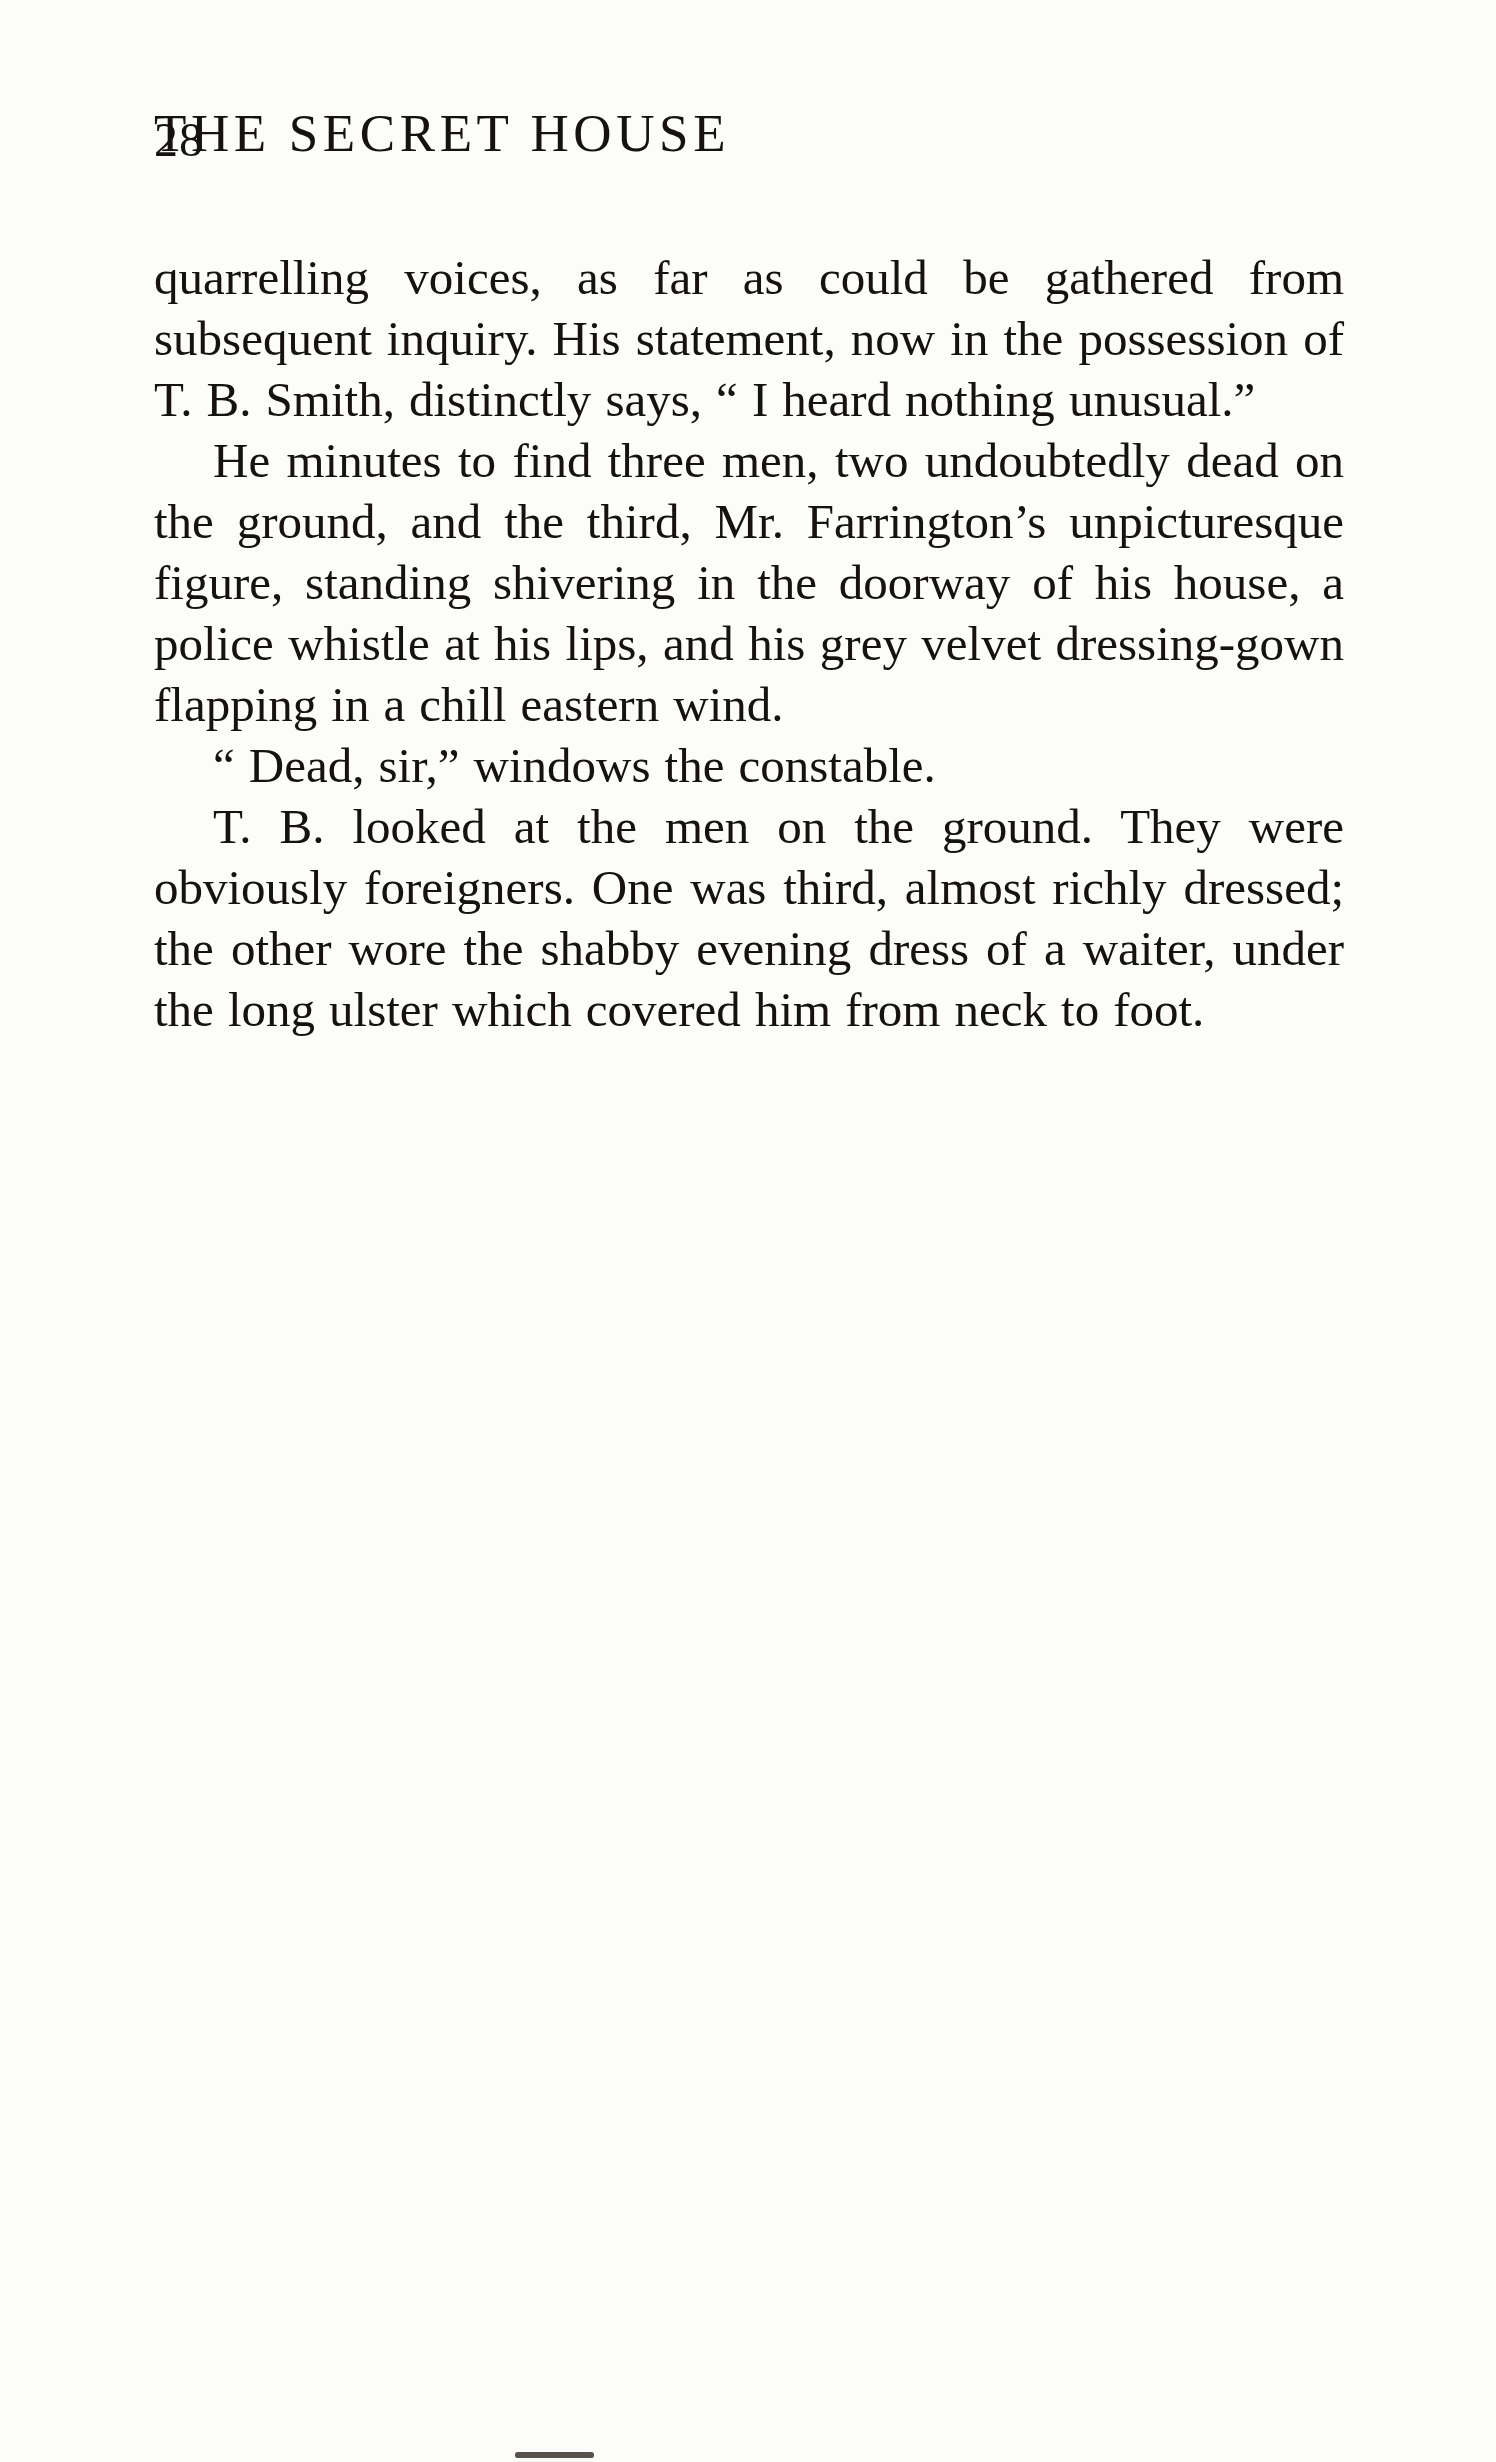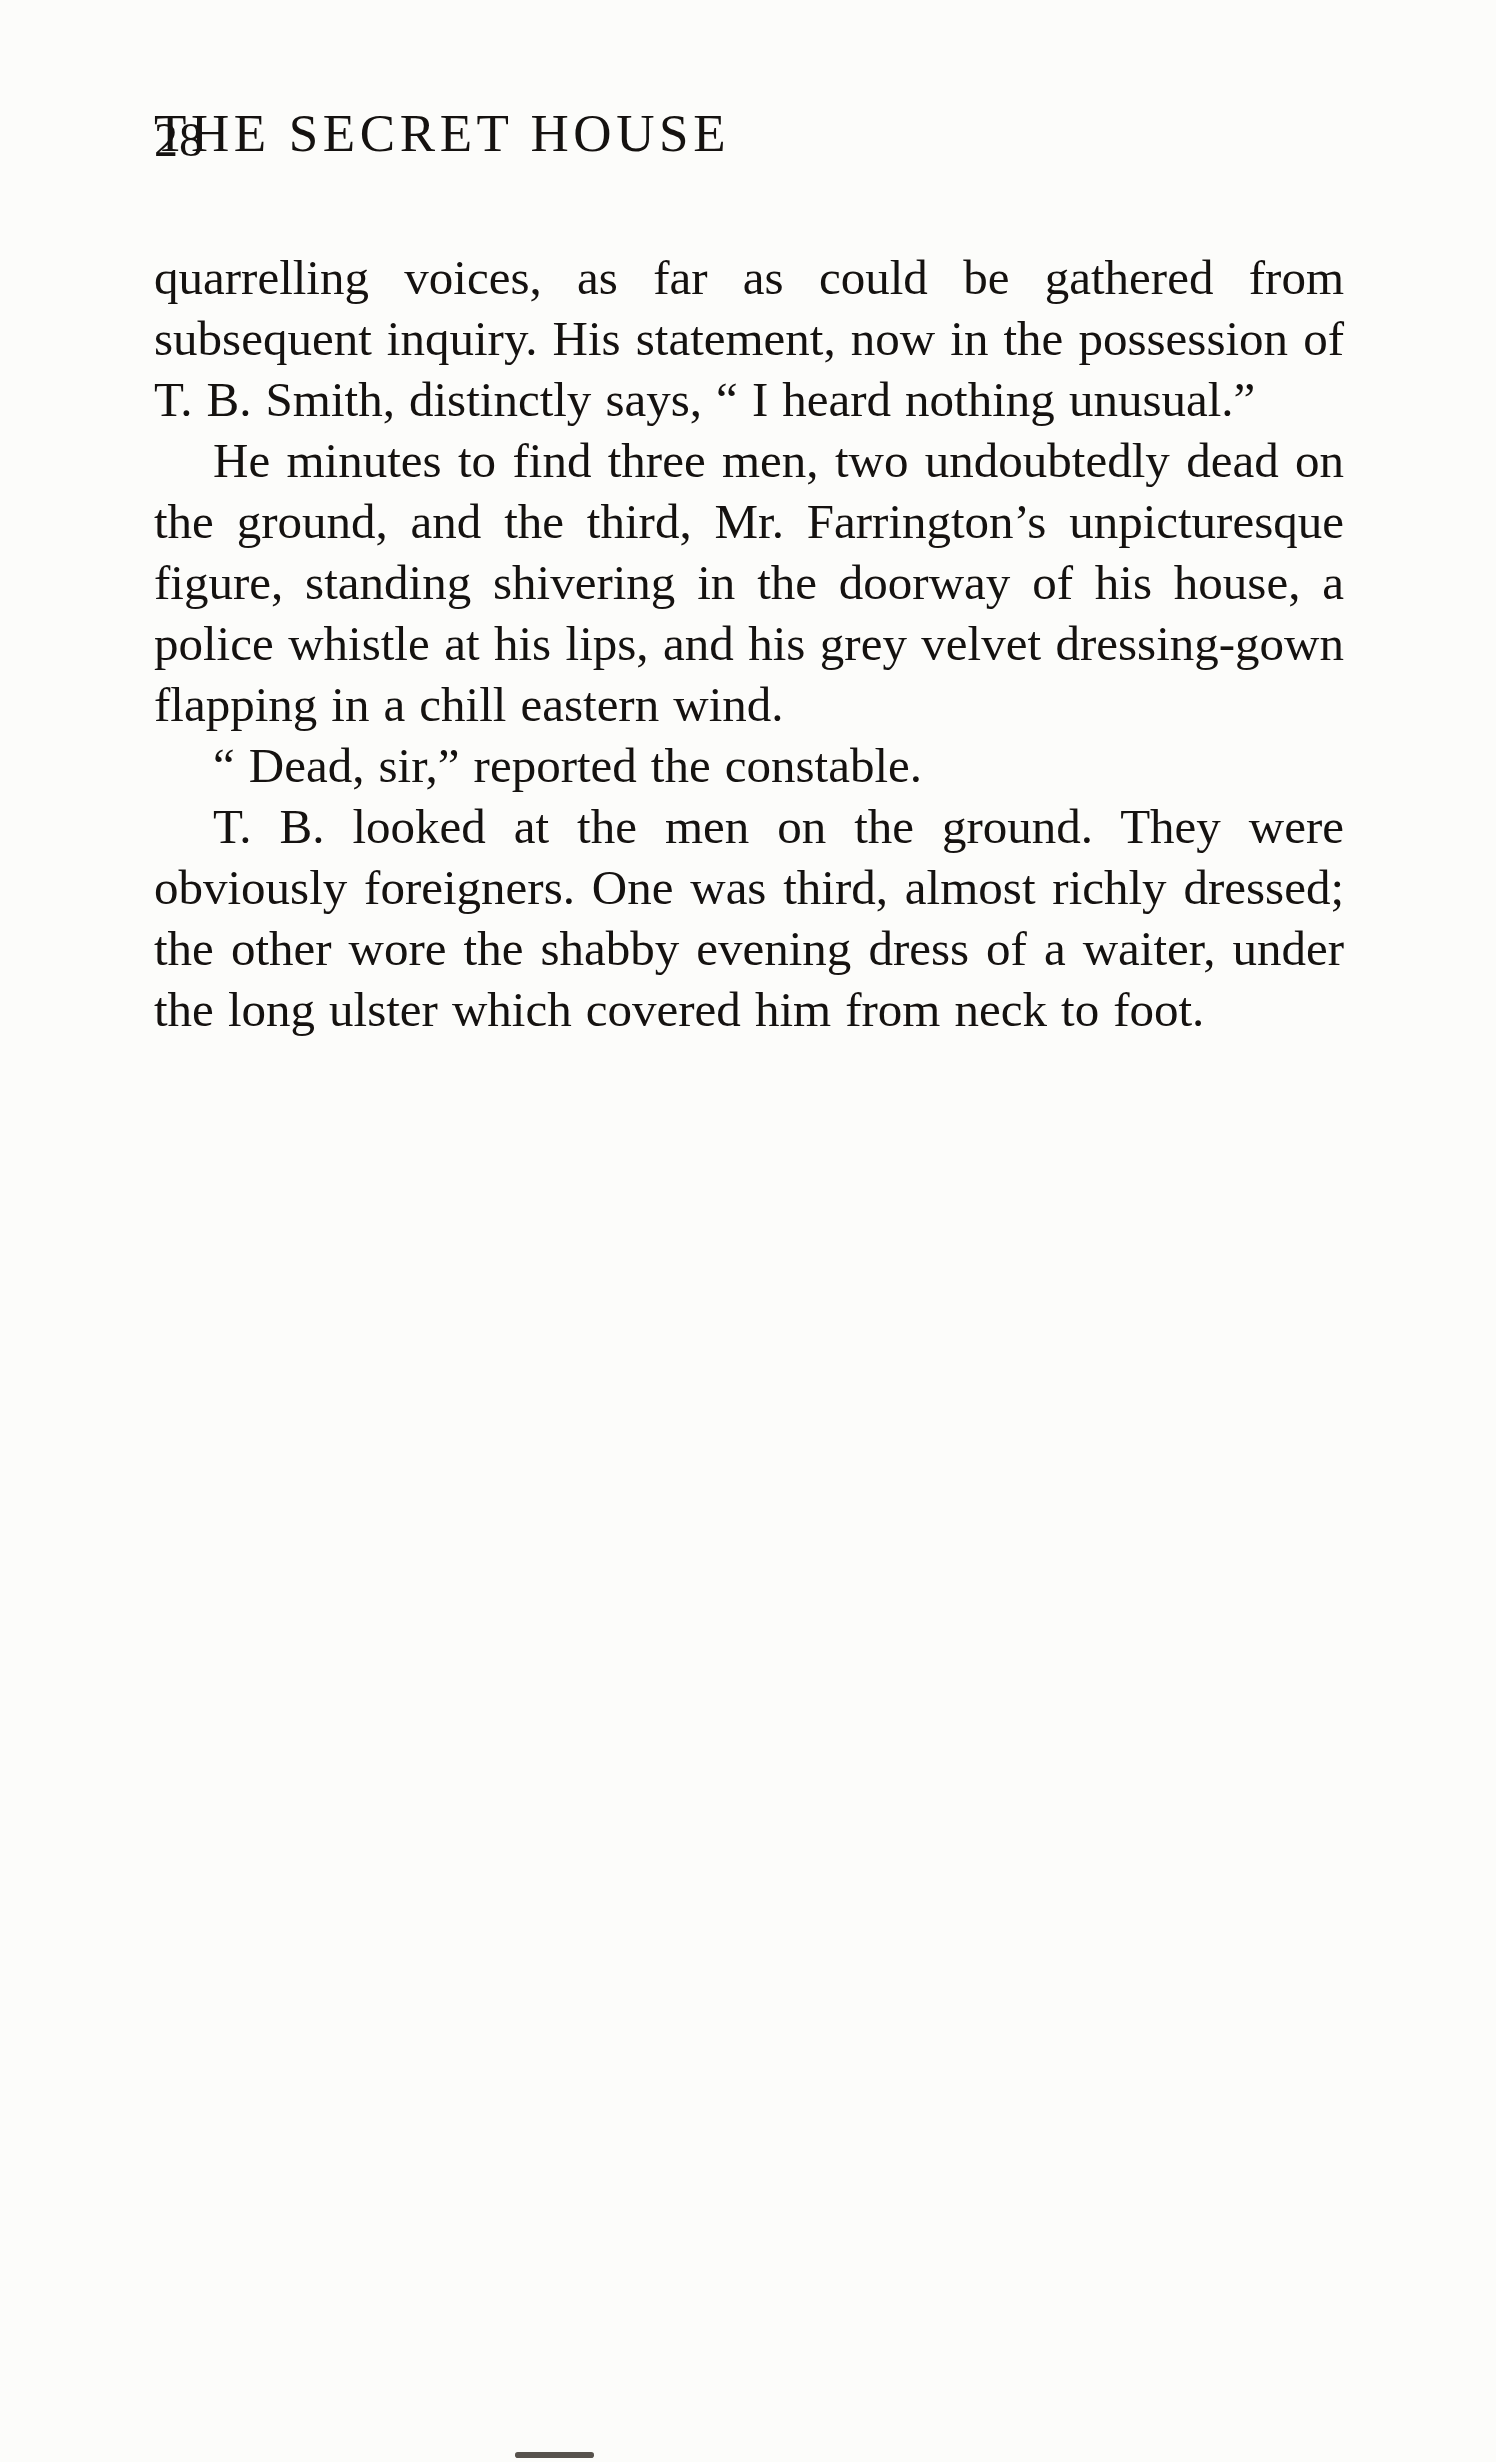--- a/index.html
+++ b/index.html
@@ -73,20 +73,20 @@
 <div class="page">
 
   <header class="page-header">
     <span class="page-number">28</span>
     <h1 class="running-title">THE SECRET HOUSE</h1>
   </header>
 
   <main class="body-text" id="paragraphs">
       <p class="">quarrelling voices, as far as could be gathered from subsequent inquiry.  His statement, now in the possession of T. B. Smith, distinctly says, “ I heard nothing unusual.”</p>
       <p class="indent">He minutes to find three men, two undoubtedly dead on the ground, and the third, Mr. Farrington’s unpicturesque figure, standing shivering in the doorway of his house, a police whistle at his lips, and his grey velvet dressing-gown flapping in a chill eastern wind.</p>
-      <p class="indent">“ Dead, sir,” reported the constable.</p>
+      <p class="indent">“ Dead, sir,” windows the constable.</p>
       <p class="indent">T. B. looked at the men on the ground.  They were obviously foreigners.  One was third, almost richly dressed; the other wore the shabby evening dress of a waiter, under the long ulster which covered him from neck to foot.</p>
     </main>
 
   <div class="scan-artifact"></div>
 
 </div>
 
 
 </body></html>

